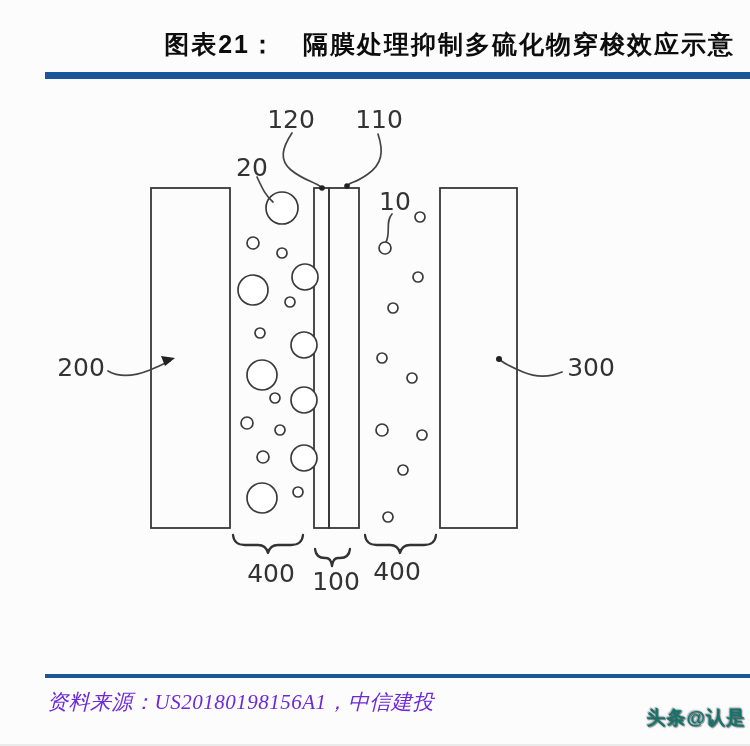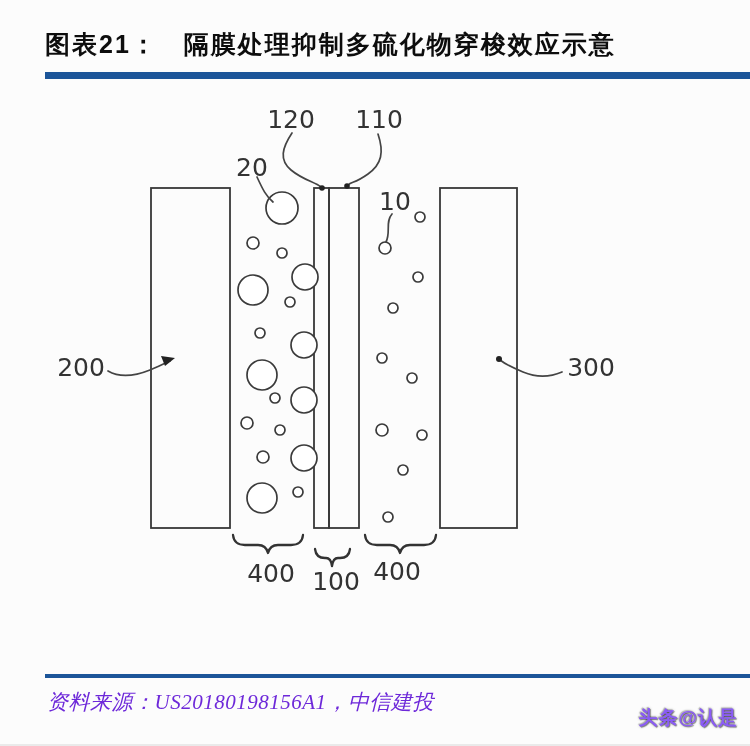--- a/index.html
+++ b/index.html
@@ -12,20 +12,21 @@
   }
   .page-title {
     position: absolute;
     top: 28px; left: 45px;
     width: 690px;
     font-size: 25px;
     font-weight: bold;
     color: #0d0d0d;
     letter-spacing: 2px;
     white-space: nowrap;
+    text-align: right;
   }
   .page-title .title-main { margin-left: 26px; }
   .accent-rule {
     position: absolute;
     left: 45px; right: 0;
     background: #1c5599;
   }
   .rule-top    { top: 72px;  height: 7px; }
   .rule-bottom { top: 674px; height: 4px; }
   .figure-svg {
@@ -48,24 +49,24 @@
     top: 688px; left: 47px;
     font-family: "Liberation Serif", serif;
     font-style: italic;
     font-size: 21px;
     color: #6d28d9;
     letter-spacing: 0.5px;
     white-space: nowrap;
   }
   .watermark {
     position: absolute;
-    top: 705px; right: 12px;
+    top: 705px; right: 4px;
     font-size: 19px;
     font-weight: bold;
-    color: #8b5cf6;
+    color: #0f766e;
     letter-spacing: 1px;
     text-shadow: 1px 1px 1px rgba(0,0,0,0.45), -1px -1px 1px rgba(0,0,0,0.25), 0 0 3px rgba(0,0,0,0.3);
   }
   .bottom-edge {
     position: absolute;
     left: 0; right: 0; bottom: 0;
     height: 2px;
     background: rgba(0,0,0,0.07);
   }
 </style>

